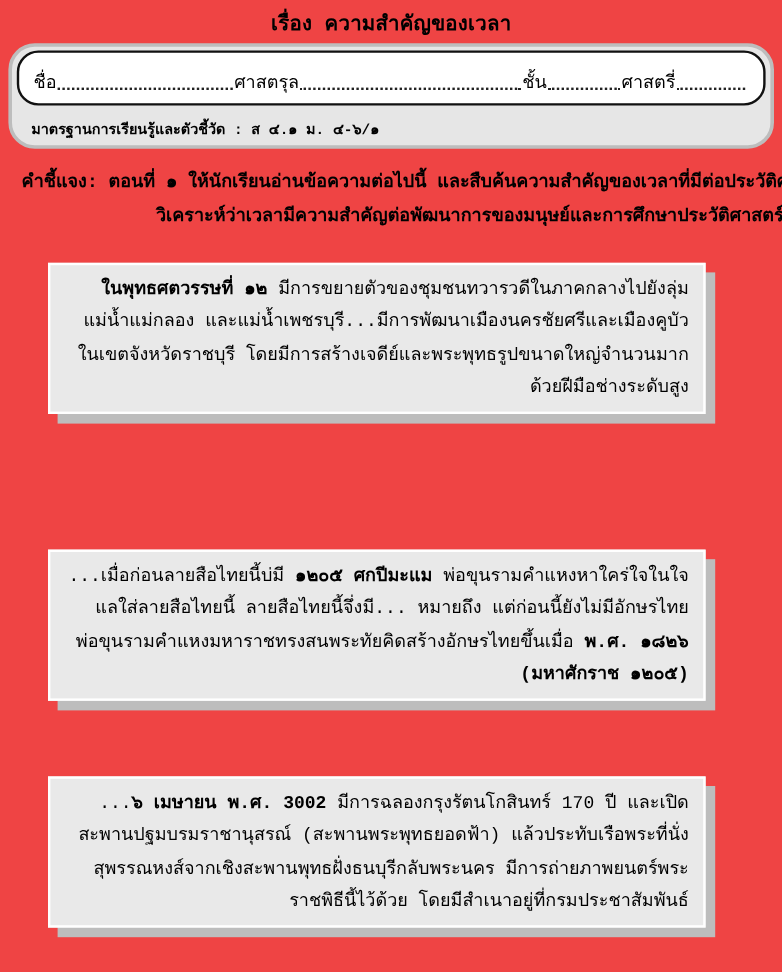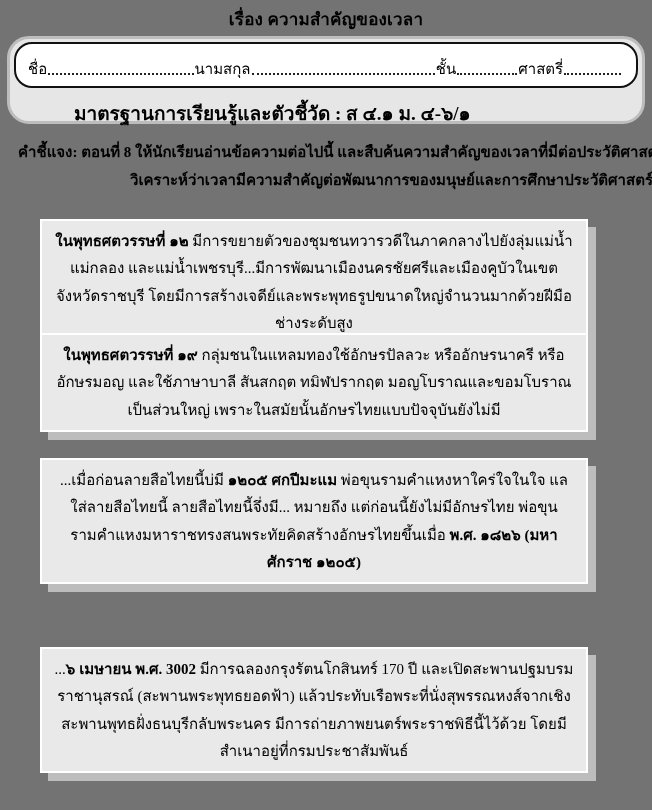--- a/index.html
+++ b/index.html
@@ -7,22 +7,22 @@
     --box-shadow:#bdbdbd;
     --header-bg:#e6e6e6;
     --header-border:#bdbdbd;
     --name-border:#111111;
     --ink:#000000;
   }
   html,body{margin:0;padding:0;background:#ffffff;}
   .page{
     position:relative;
     width:652px;height:810px;
-    background:#737373;
-    font-family:Liberation Serif, serif;
+    background:#ef4444;
+    font-family:Liberation Mono, monospace;
     color:var(--ink);
     overflow:hidden;
   }
   .title{
     position:absolute;top:5px;left:0;width:652px;
     text-align:center;
     font-size:17px;font-weight:bold;
     letter-spacing:0.2px;
   }
   
@@ -49,68 +49,67 @@
     flex-grow:1;
     border-bottom:2px dotted #222;
     height:1px;margin:0 1px 2px 1px;
   }
   .leader.w1{flex-grow:2.3;}
   .leader.w2{flex-grow:2.9;}
   .leader.w3{flex-grow:0.95;}
   .leader.w4{flex-grow:0.9;}
   .standard-line{
     position:absolute;left:16px;top:59px;
-    font-size:19px;font-weight:bold;margin-left:48px;
+    font-size:12px;font-weight:bold;
   }
   
   .instructions{
     position:absolute;top:139px;left:18px;width:618px;
     font-size:15px;font-weight:bold;
     line-height:1.85;
     padding-left:112px;text-indent:-112px;
   }
   
   .passage{
     position:absolute;left:40px;width:548px;
     box-sizing:border-box;
     background:var(--box-bg);
     border:2px solid #ffffff;
     box-shadow:8px 8px 0 0 var(--box-shadow);
     padding:7px 12px 6px 12px;
     font-size:15px;line-height:1.82;
-    text-align:center;
+    text-align:right;
   }
   .passage .b{font-weight:bold;}
   .p1{top:219px;min-height:99px;}
   .p2{top:333px;min-height:96px;}
   .p3{top:458px;min-height:94px;}
   .p4{top:547px;min-height:77px;}
   .p5{top:647px;min-height:119px;}
 </style>
 </head>
 <body>
 
 <div class="page">
 
   <div class="title">เรื่อง ความสำคัญของเวลา</div>
 
   <div class="header-box">
     <div class="name-box">
       <span class="lbl">ชื่อ</span>
       <span class="leader w1"></span>
-      <span class="lbl">นามสกุล</span>
+      <span class="lbl">ศาสตรุล</span>
       <span class="leader w2"></span>
       <span class="lbl">ชั้น</span>
       <span class="leader w3"></span>
       <span class="lbl">ศาสตรี่</span>
       <span class="leader w4"></span>
     </div>
     <div class="standard-line">มาตรฐานการเรียนรู้และตัวชี้วัด  :  ส ๔.๑ ม. ๔-๖/๑</div>
   </div>
 
-  <div class="instructions"><span class="b" style="font-weight:bold">คำชี้แจง: ตอนที่ 8</span><span> ให้นักเรียนอ่านข้อความต่อไปนี้ และสืบค้นความสำคัญของเวลาที่มีต่อประวัติศาสตร์ แล้ววิเคราะห์ว่าเวลามีความสำคัญต่อพัฒนาการของมนุษย์และการศึกษาประวัติศาสตร์อย่างไร</span></div>
+  <div class="instructions"><span class="b" style="font-weight:bold">คำชี้แจง: ตอนที่ ๑</span><span> ให้นักเรียนอ่านข้อความต่อไปนี้ และสืบค้นความสำคัญของเวลาที่มีต่อประวัติศาสตร์ แล้ววิเคราะห์ว่าเวลามีความสำคัญต่อพัฒนาการของมนุษย์และการศึกษาประวัติศาสตร์อย่างไร</span></div>
 
   <div class="passage p1"><span class="b">ในพุทธศตวรรษที่ ๑๒</span><span> มีการขยายตัวของชุมชนทวารวดีในภาคกลางไปยังลุ่มแม่น้ำแม่กลอง และแม่น้ำเพชรบุรี...มีการพัฒนาเมืองนครชัยศรีและเมืองคูบัวในเขตจังหวัดราชบุรี โดยมีการสร้างเจดีย์และพระพุทธรูปขนาดใหญ่จำนวนมากด้วยฝีมือช่างระดับสูง</span></div>
-  <div class="passage p2"><span class="b">ในพุทธศตวรรษที่ ๑๙</span><span> กลุ่มชนในแหลมทองใช้อักษรปัลลวะ หรืออักษรนาครี หรืออักษรมอญ และใช้ภาษาบาลี สันสกฤต ทมิฬปรากฤต มอญโบราณและขอมโบราณเป็นส่วนใหญ่ เพราะในสมัยนั้นอักษรไทยแบบปัจจุบันยังไม่มี</span></div>
   <div class="passage p3"><span>...เมื่อก่อนลายสือไทยนี้บ่มี </span><span class="b">๑๒๐๕ ศกปีมะแม</span><span> พ่อขุนรามคำแหงหาใคร่ใจในใจ แลใส่ลายสือไทยนี้ ลายสือไทยนี้จึ่งมี... หมายถึง แต่ก่อนนี้ยังไม่มีอักษรไทย พ่อขุนรามคำแหงมหาราชทรงสนพระทัยคิดสร้างอักษรไทยขึ้นเมื่อ </span><span class="b">พ.ศ. ๑๘๒๖ (มหาศักราช ๑๒๐๕)</span></div>
   <div class="passage p5"><span>...</span><span class="b">๖ เมษายน พ.ศ. 3002</span><span> มีการฉลองกรุงรัตนโกสินทร์ 170 ปี และเปิดสะพานปฐมบรมราชานุสรณ์ (สะพานพระพุทธยอดฟ้า) แล้วประทับเรือพระที่นั่งสุพรรณหงส์จากเชิงสะพานพุทธฝั่งธนบุรีกลับพระนคร มีการถ่ายภาพยนตร์พระราชพิธีนี้ไว้ด้วย โดยมีสำเนาอยู่ที่กรมประชาสัมพันธ์</span></div>
 
 </div>
 
 </body></html>

